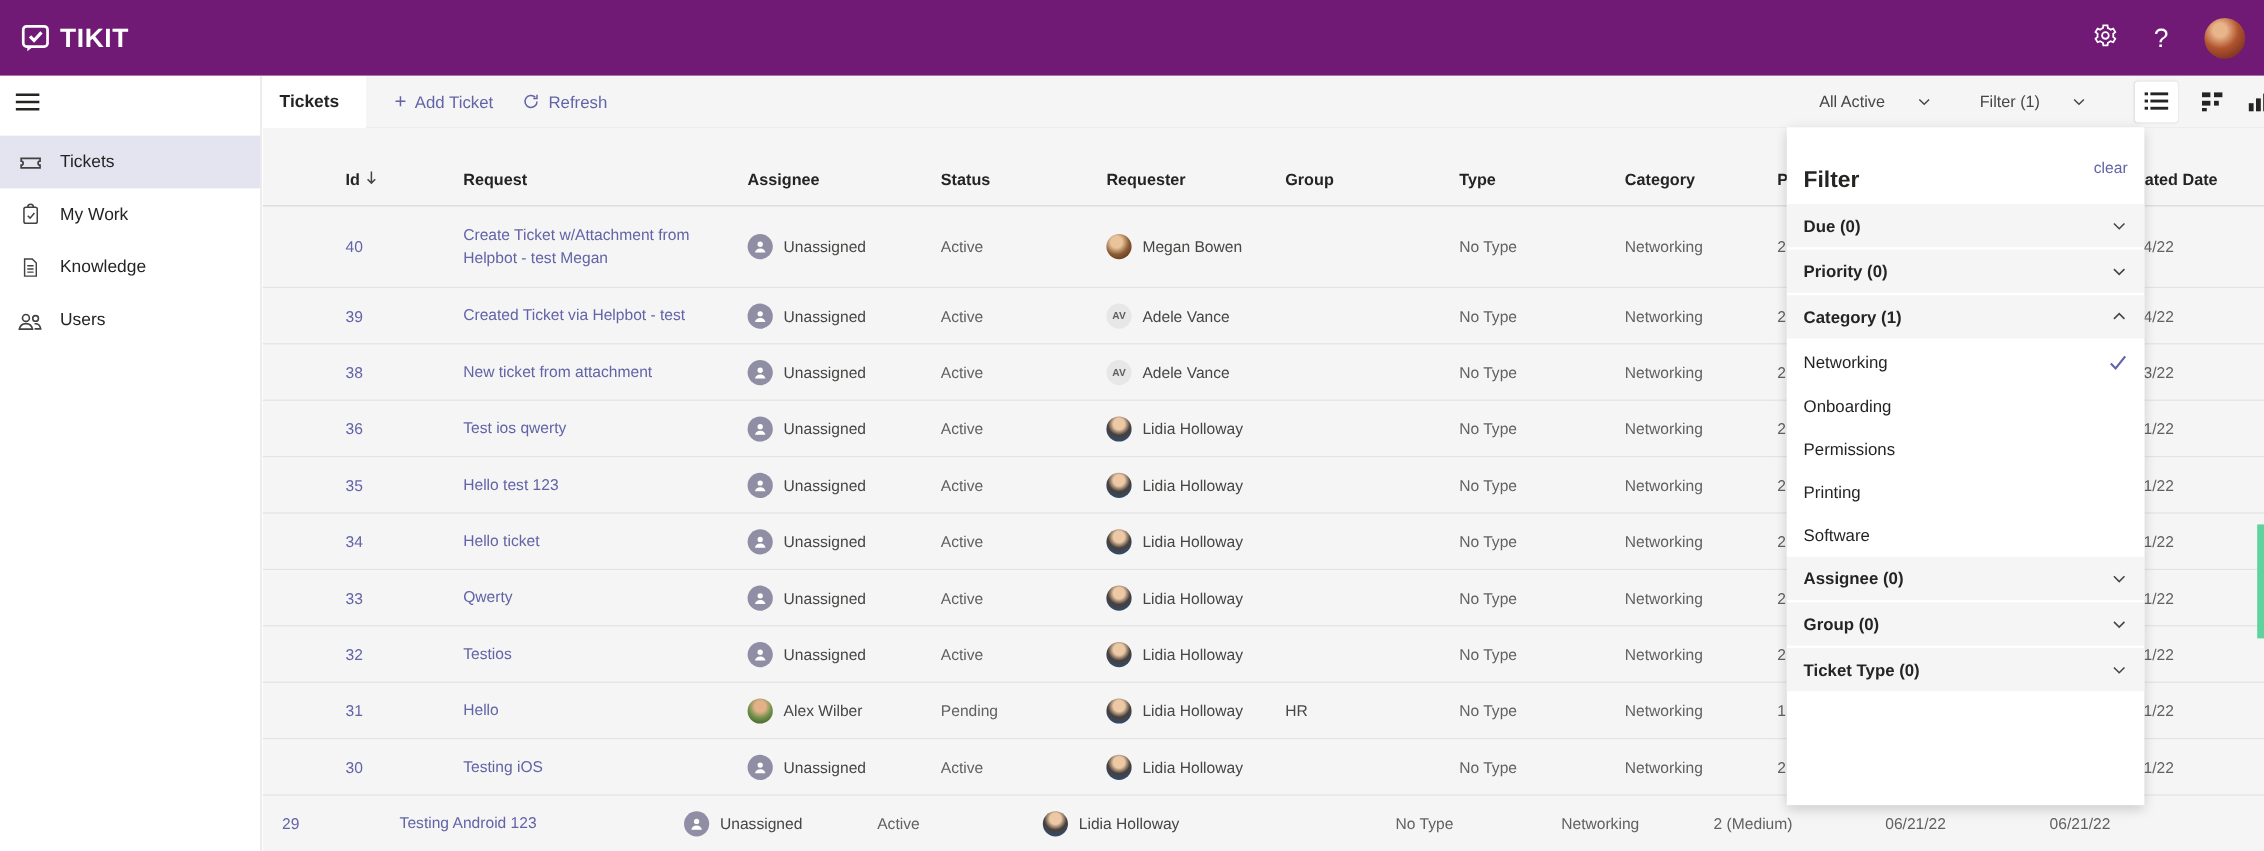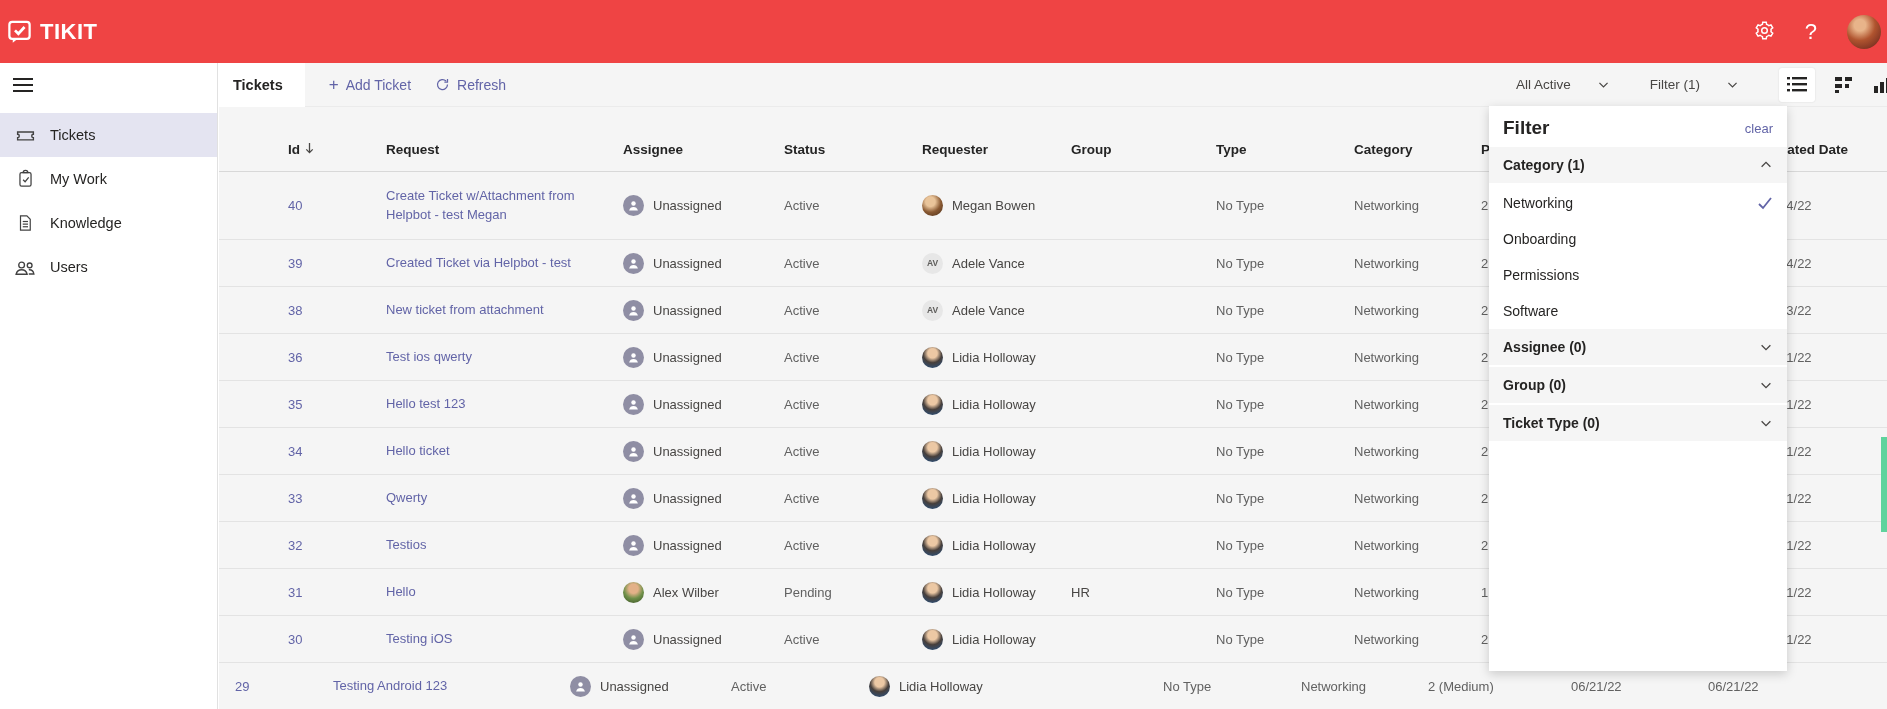--- a/index.html
+++ b/index.html
@@ -1,21 +1,21 @@
 <!DOCTYPE html>
 <html><head>
 <meta charset="utf-8">
 <style>
   * { margin:0; padding:0; box-sizing:border-box; }
   html,body { width:1887px; height:709px; overflow:hidden;
     font-family:"Liberation Sans", sans-serif; background:#fff; color:#252423; }
 
   
   .topbar { position:absolute; left:0; top:0; width:1887px; height:63px;
-    background:#ef4444; display:flex; align-items:center; padding:0 6px; z-index:40; }
+    background:#701a75; display:flex; align-items:center; padding:0 16px; z-index:40; }
   .brand { display:flex; align-items:center; gap:7px; }
   .brand-text { color:#fff; font-size:22px; font-weight:800; letter-spacing:.5px; }
   .topbar-right { margin-left:auto; display:flex; align-items:center; gap:30px; }
   .tb-icon { color:#fff; font-size:20px; cursor:pointer; line-height:1; }
   .tb-avatar { width:34px; height:34px; border-radius:50%;
     background:radial-gradient(circle at 38% 30%, #e8b48a 18%, #b0542f 48%, #7e3322 80%); }
 
   
   .sidebar { position:absolute; left:0; top:63px; width:218px; height:646px;
     background:#fff; border-right:1px solid #e1e1e1; }
@@ -60,21 +60,21 @@
   .avatar.unassigned { background:#8f8ea4; }
   .avatar.initials { background:#e7e7e7; color:#5f5e5c; font-size:8.5px; font-weight:700; }
   .avatar.photo-megan { background:radial-gradient(circle at 40% 32%, #e9c49a 25%, #8a5a33 55%, #5c3a20 85%); }
   .avatar.photo-lidia { background:radial-gradient(circle at 50% 30%, #ecc8a4 26%, #473f3b 52%, #2e4d72 85%); }
   .avatar.photo-alex  { background:radial-gradient(circle at 50% 32%, #e3b188 26%, #6f9049 55%, #49632f 85%); }
 
   
   .fpanel { position:absolute; left:1489px; top:106px; width:298px; height:565px;
     background:#fff; box-shadow:0 3px 10px rgba(0,0,0,.18); z-index:30; }
   .fp-head { display:flex; align-items:center; justify-content:space-between; padding:11px 14px 8px 14px; }
-  .fp-title { font-size:19px; font-weight:700; color:#252423; }
+  .fp-title { font-size:19px; font-weight:700; color:#252423;margin-top:23px; }
   .fp-clear { font-size:13px; color:#6264a7; cursor:pointer; }
   .fp-search { margin:0 14px 12px 14px; height:30px; background:#f3f2f1; border:none;
     width:270px; padding:0 10px; font-size:13px; color:#605e5c;
     font-family:"Liberation Sans", sans-serif; border-radius:2px; }
   .fp-search::placeholder { color:#605e5c; opacity:1; }
   .fp-section { height:36px; margin-bottom:2px; background:#f5f5f5; display:flex;
     align-items:center; justify-content:space-between; padding:0 14px; cursor:pointer; }
   .fp-section .lbl { font-size:14px; font-weight:700; color:#252423; }
   .fp-option { height:36px; background:#fff; display:flex; align-items:center;
     justify-content:space-between; padding:0 14px; cursor:pointer; }
@@ -544,20 +544,36 @@
 </div>
 </div>
 
 <div class="fpanel">
   <div class="fp-head">
     <span class="fp-title">Filter</span>
     <span class="fp-clear">clear</span>
   </div>
   <div id="fp-sections">
       <div class="fp-section">
+        <span class="lbl">Due (0)</span>
+        <span style="display:flex">
+          <svg width="14" height="14" viewBox="0 0 16 16" fill="none" stroke="#484644" stroke-width="1.5">
+            <path d="M3 6l5 5 5-5"></path>
+          </svg>
+        </span>
+      </div>
+      <div class="fp-section">
+        <span class="lbl">Priority (0)</span>
+        <span style="display:flex">
+          <svg width="14" height="14" viewBox="0 0 16 16" fill="none" stroke="#484644" stroke-width="1.5">
+            <path d="M3 6l5 5 5-5"></path>
+          </svg>
+        </span>
+      </div>
+      <div class="fp-section">
         <span class="lbl">Category (1)</span>
         <span style="display:flex">
           <svg width="14" height="14" viewBox="0 0 16 16" fill="none" stroke="#484644" stroke-width="1.5" style="transform:rotate(180deg)">
             <path d="M3 6l5 5 5-5"></path>
           </svg>
         </span>
       </div>
       <div class="fp-option">
         <span class="lbl">Networking</span>
         <span style="display:flex">
@@ -566,20 +582,23 @@
           </svg>
         </span>
       </div>
       <div class="fp-option">
         <span class="lbl">Onboarding</span>
       </div>
       <div class="fp-option">
         <span class="lbl">Permissions</span>
       </div>
       <div class="fp-option">
+        <span class="lbl">Printing</span>
+      </div>
+      <div class="fp-option">
         <span class="lbl">Software</span>
       </div>
       <div class="fp-section">
         <span class="lbl">Assignee (0)</span>
         <span style="display:flex">
           <svg width="14" height="14" viewBox="0 0 16 16" fill="none" stroke="#484644" stroke-width="1.5">
             <path d="M3 6l5 5 5-5"></path>
           </svg>
         </span>
       </div>

